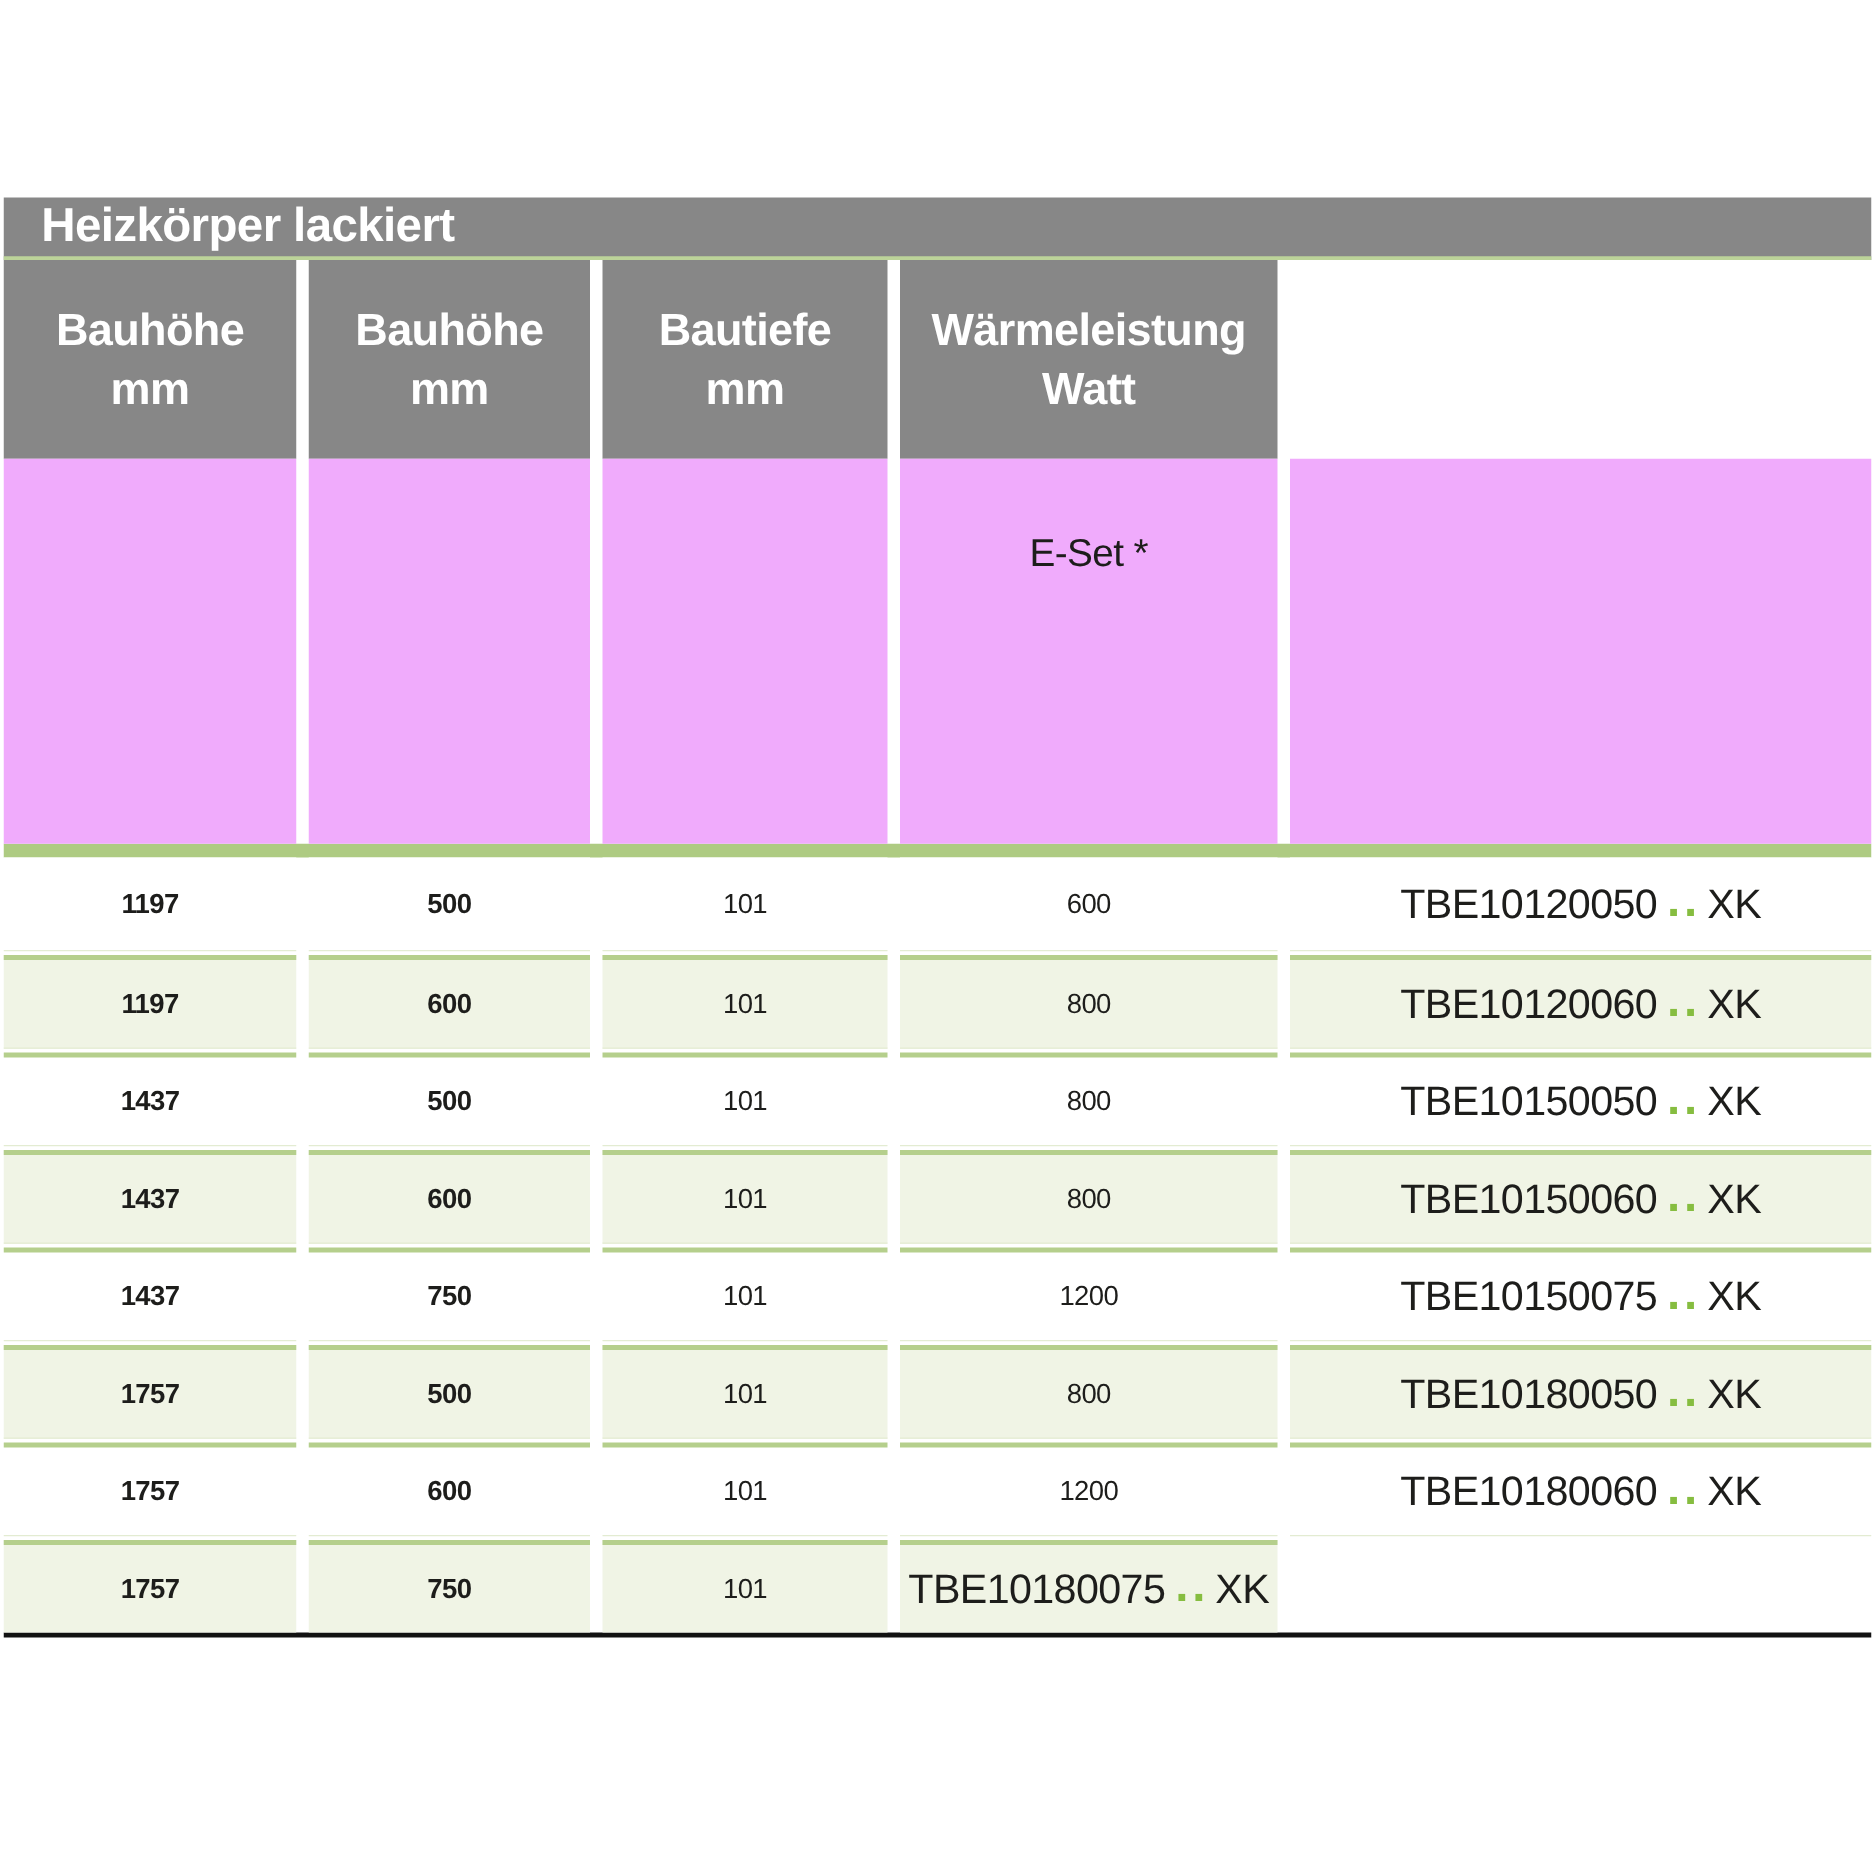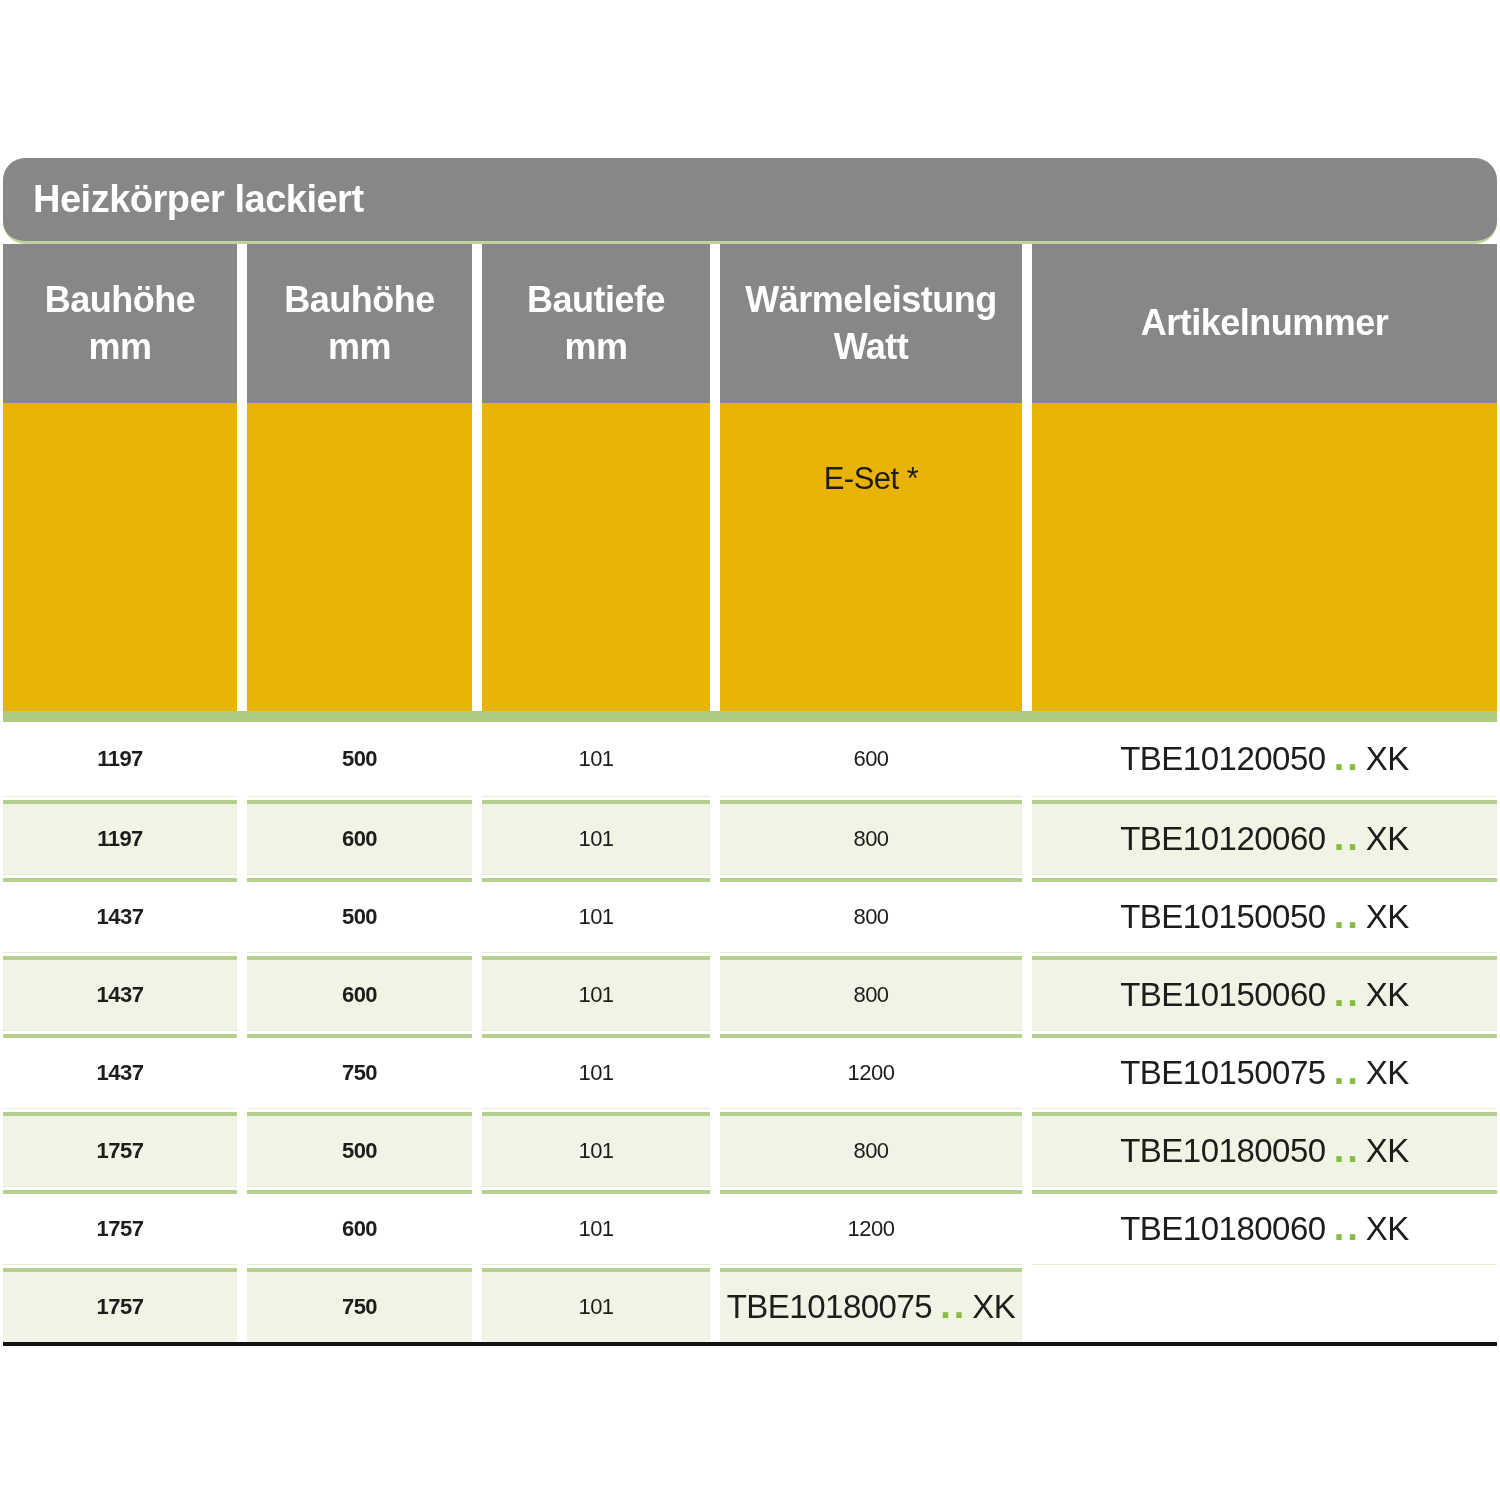--- a/index.html
+++ b/index.html
@@ -7,44 +7,44 @@
     width:1500px;height:1500px;background:#ffffff;
     font-family:"Liberation Sans", sans-serif;
     color:#1d1d1b;
     position:relative;
   }
   .table-wrap{
     position:absolute;left:3px;top:158px;width:1494px;
   }
   
   .title-bar{
-    height:86px;background:#878787;
+    height:50px;background:#878787;
     border-bottom:3px solid #bcd399;
     display:flex;align-items:center;
-    padding-left:30px;box-sizing:border-box;border-radius:22px;
+    padding-left:30px;box-sizing:border-box;
   }
   .title-bar .t{
     color:#ffffff;font-weight:bold;font-size:38px;letter-spacing:-0.5px;
   }
   
   .grid{
     display:grid;
     grid-template-columns:234px 225px 228px 302px 465px;
     column-gap:10px;
   }
   
   .header-row .cell{
     background:#878787;height:159px;
     display:flex;flex-direction:column;justify-content:center;align-items:center;
     color:#ffffff;font-weight:bold;font-size:36px;line-height:1.3;letter-spacing:-0.5px;
     text-align:center;
   }
   
   .subheader-row .cell{
-    background:#eab308;height:308px;box-sizing:border-box;
+    background:#f0abfc;height:308px;box-sizing:border-box;
     display:flex;justify-content:center;align-items:flex-start;
     padding-top:58px;
     font-size:31px;letter-spacing:-0.5px;color:#1d1d1b;
   }
   
   .green-bar{height:11px;background:#aecb82;}
   
   .data-row .cell{
     background:#ffffff;height:74px;box-sizing:content-box;
     display:flex;align-items:center;justify-content:center;
@@ -84,23 +84,20 @@
       <span>mm</span>
     </div>
     <div class="cell">
       <span>Bautiefe</span>
       <span>mm</span>
     </div>
     <div class="cell">
       <span>Wärmeleistung</span>
       <span>Watt</span>
     </div>
-    <div class="cell">
-      <span>Artikelnummer</span>
-    </div>
   </div>
 
   <div class="grid subheader-row">
     <div class="cell"></div>
     <div class="cell"></div>
     <div class="cell"></div>
     <div class="cell">
       <span>E-Set *</span>
     </div>
     <div class="cell"></div>

